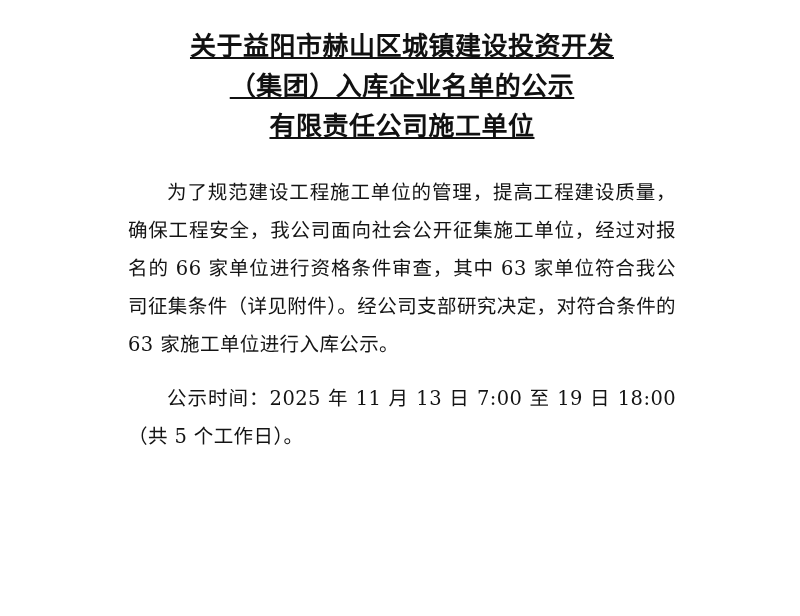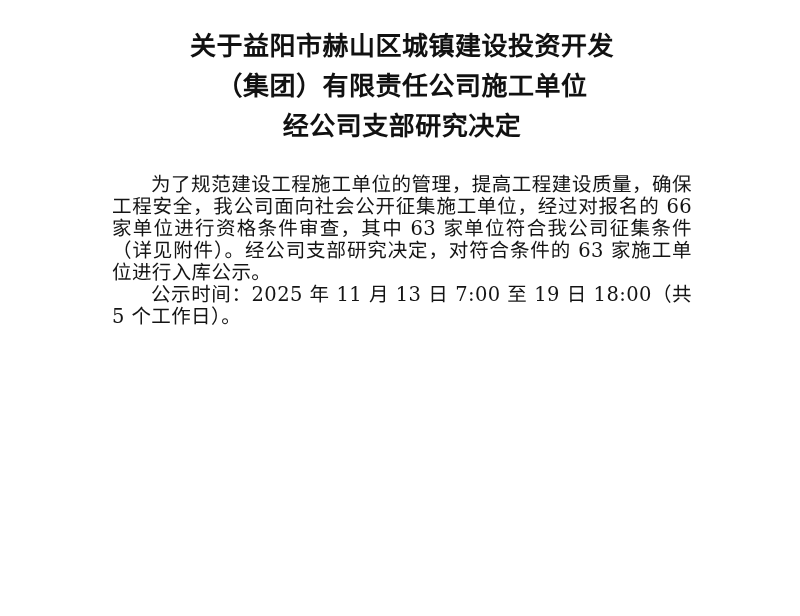--- a/index.html
+++ b/index.html
@@ -23,48 +23,49 @@
   }
   .doc-title {
     text-align: center;
     font-size: 26px;
     font-weight: bold;
     line-height: 40px;
     letter-spacing: 0.5px;
     margin: 0;
     padding-top: 8px;
     color: #111111;
+    text-decoration: underline;
   }
   .doc-title .title-line {
     display: block;
     white-space: nowrap;
   }
   .body-text {
     margin-top: 28px;
   }
   .para {
     font-size: 19.5px;
-    line-height: 22px;
+    line-height: 38px;
     text-align: justify;
     text-justify: inter-ideograph;
-    margin: 0;
+    margin: 16px;
     text-indent: 2em;
     letter-spacing: 0.4px;
     color: #141414;
   }
 </style>
 </head>
 <body>
 
 <div class="page">
 
   <h1 class="doc-title">
     <span class="title-line">关于益阳市赫山区城镇建设投资开发</span>
-    <span class="title-line">（集团）有限责任公司施工单位</span>
-    <span class="title-line">经公司支部研究决定</span>
+    <span class="title-line">（集团）入库企业名单的公示</span>
+    <span class="title-line">有限责任公司施工单位</span>
   </h1>
 
   <div class="body-text">
     <p class="para">为了规范建设工程施工单位的管理，提高工程建设质量，确保工程安全，我公司面向社会公开征集施工单位，经过对报名的 66 家单位进行资格条件审查，其中 63 家单位符合我公司征集条件（详见附件）。经公司支部研究决定，对符合条件的 63 家施工单位进行入库公示。</p>
     <p class="para">公示时间：2025 年 11 月 13 日 7:00 至 19 日 18:00（共 5 个工作日）。</p>
   </div>
 
 </div>
 
 </body></html>

